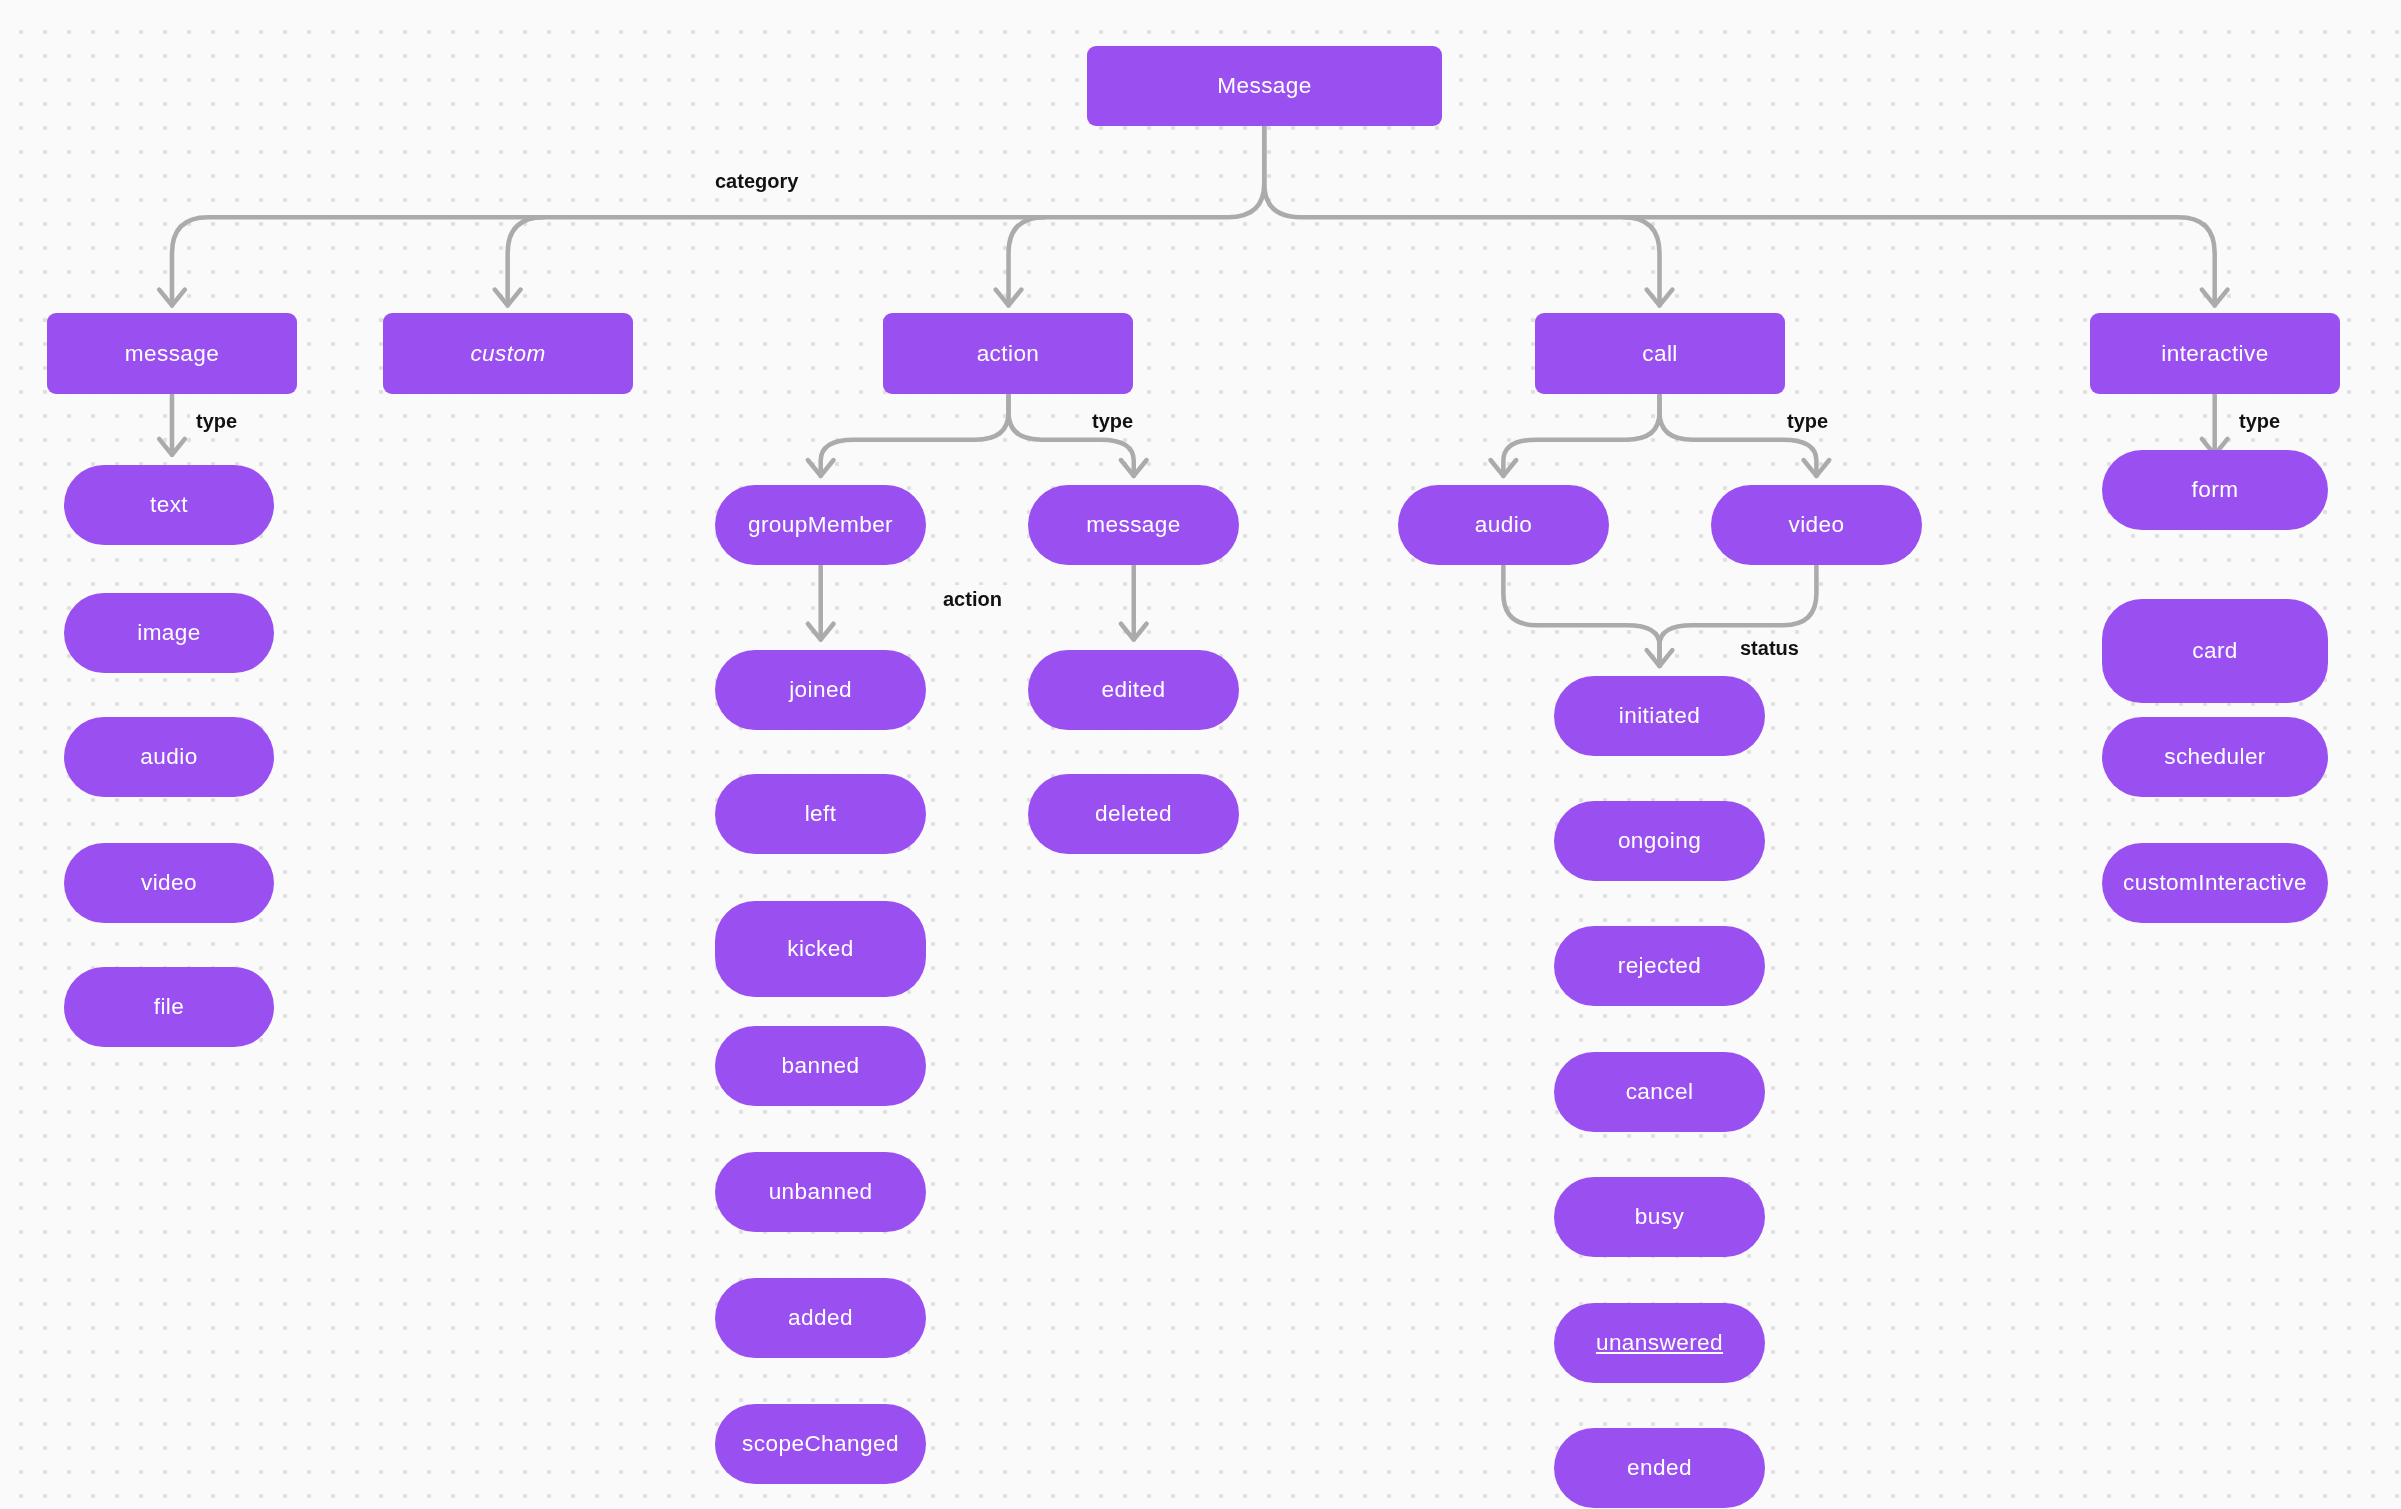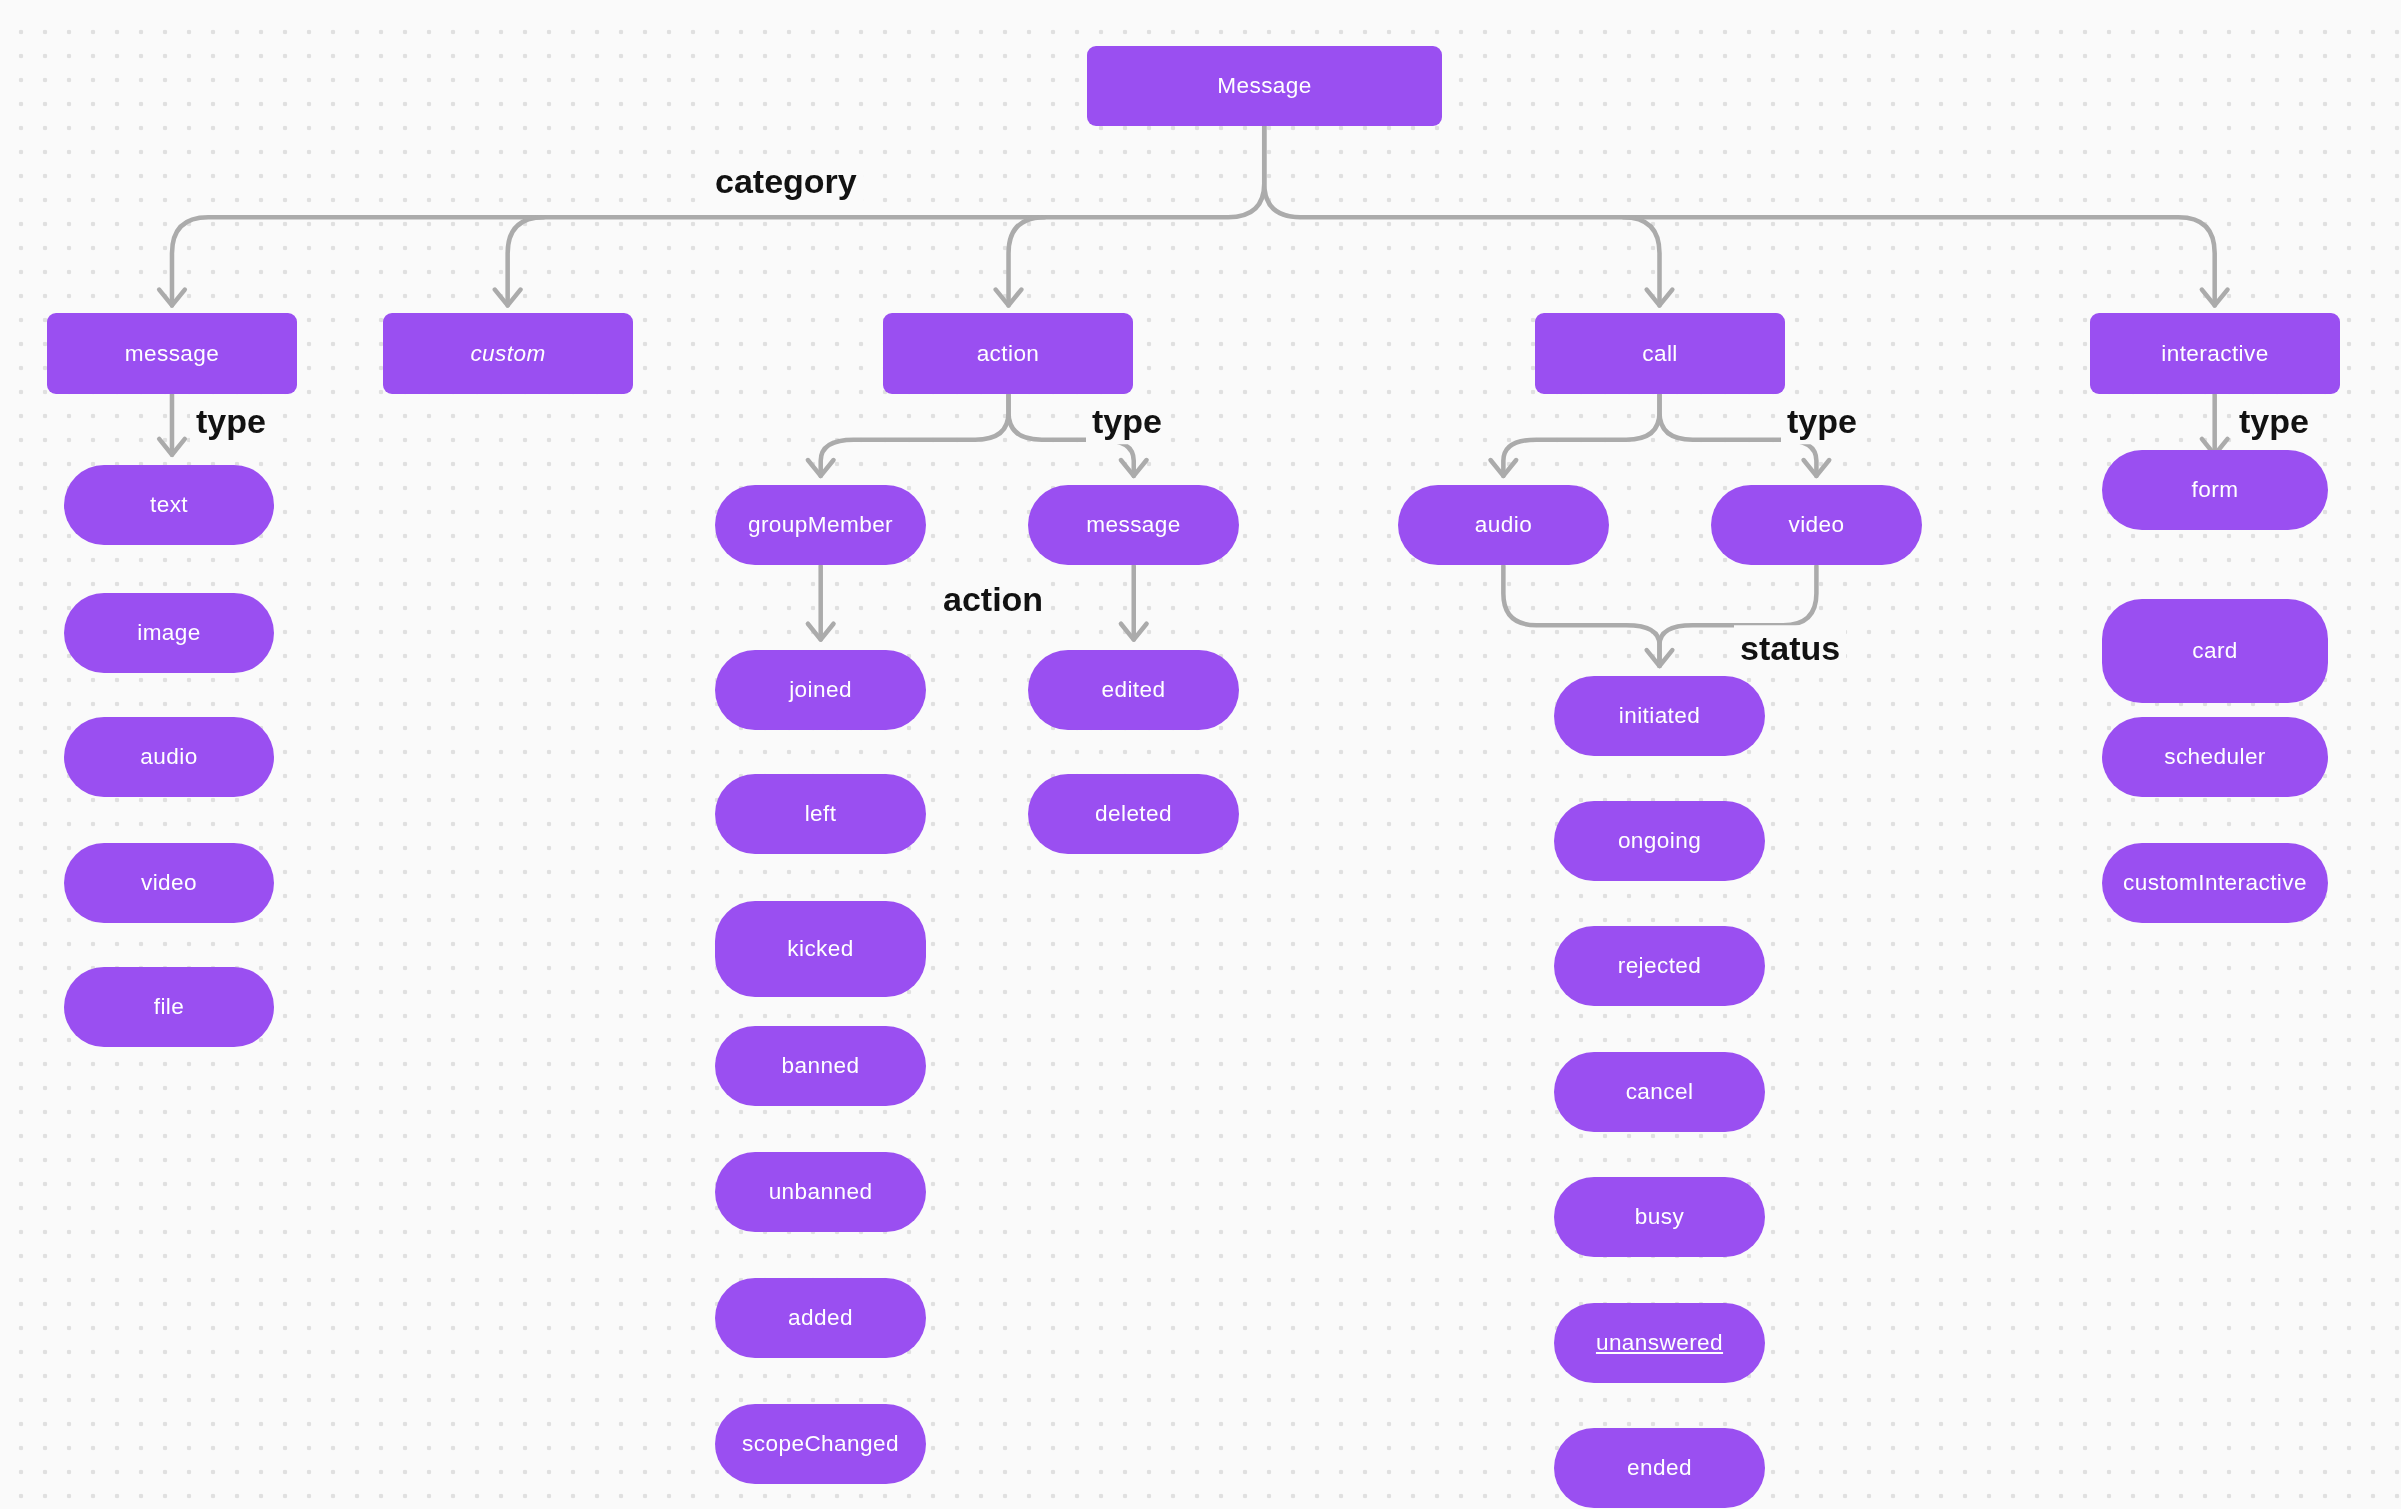--- a/index.html
+++ b/index.html
@@ -57,21 +57,21 @@
   }
   .node.rect { border-radius: 9px; }
   .node.pill { border-radius: 40px; }
   .edge-label {
     position: absolute;
     transform: translateY(-50%);
     margin-left: -6px;
     padding: 1.5px 6px;
     background: var(--bg, #FAFAFA);
     color: var(--label-text, #121212);
-    font-size: 34px;
+    font-size: 20px;
     font-weight: 600;
     line-height: 1.25;
     white-space: nowrap;
   }
 </style>
 </head>
 <body>
 
 <div class="canvas" style="width: 2401px; height: 1510px; --bg: #FAFAFA; --dot: #E0E0E0; --fill: #9A4FF1; --node-text: #FFFFFF; --line: #ABABAB; --label-text: #121212;">
   <svg class="connector-layer" xmlns="http://www.w3.org/2000/svg" viewBox="0 0 3183 2001">

